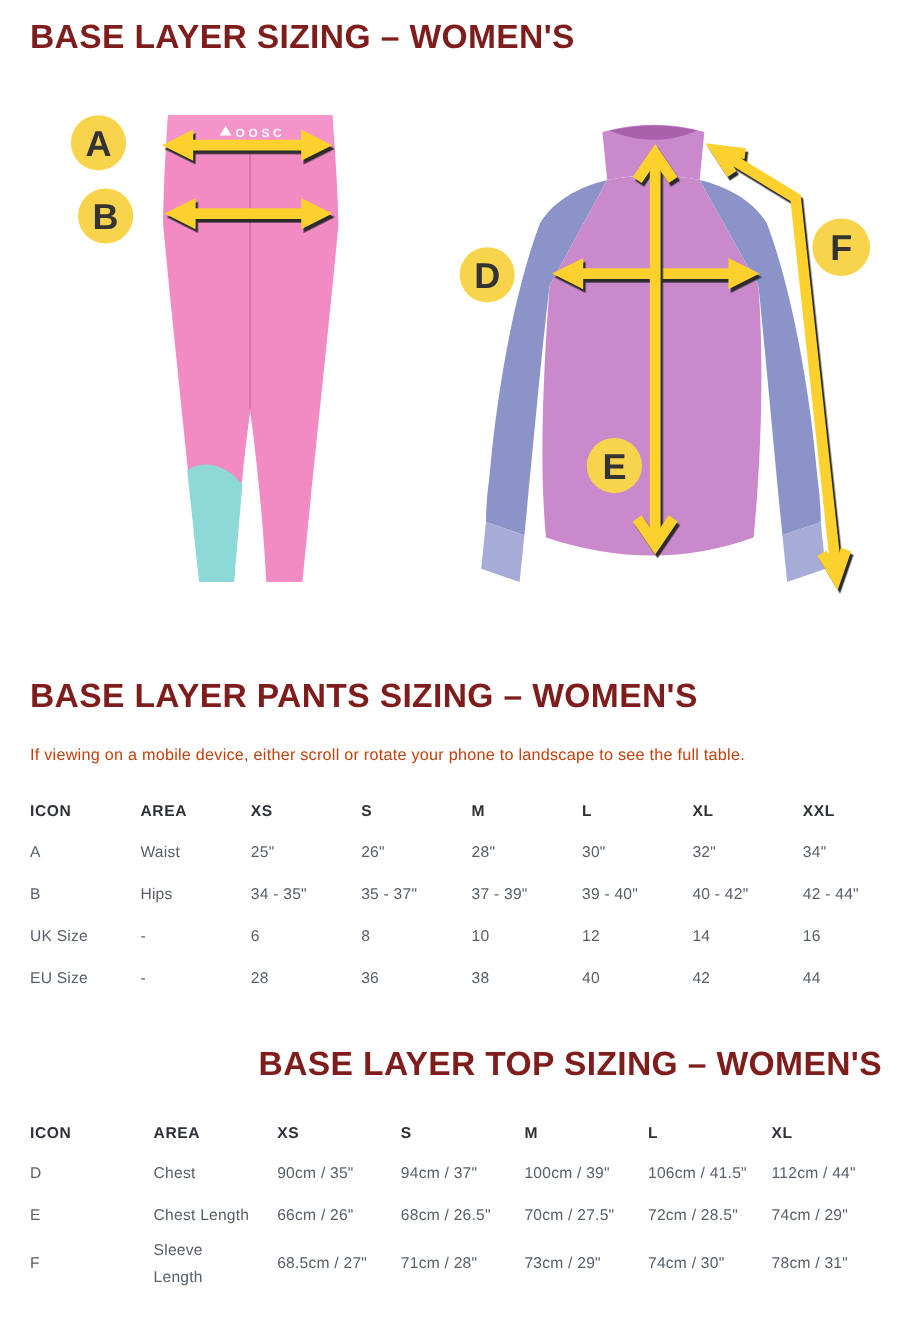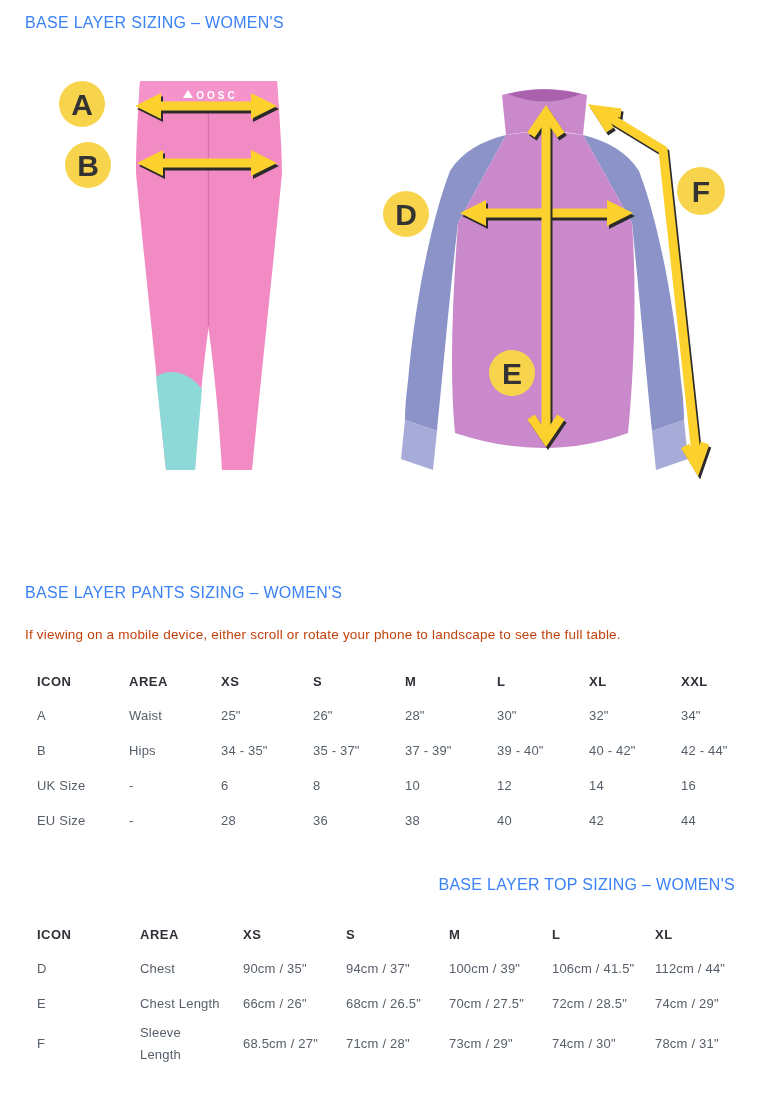--- a/index.html
+++ b/index.html
@@ -1,46 +1,46 @@
 <!DOCTYPE html>
 <html><head>
 <meta charset="utf-8">
 <style>
   * { box-sizing: border-box; }
   html, body { margin: 0; padding: 0; background: #ffffff; }
   body { font-family: "Liberation Sans", "DejaVu Sans", sans-serif; }
   .page { width: 760px; height: 1098px; padding: 0 25px; overflow: hidden; background: #fff; }
 
   .section-heading {
-    font-size: 16px; font-weight: 400; color: #3b82f6;
+    font-size: 28px; font-weight: 700; color: #7f1d1d;
     letter-spacing: 0.3px; line-height: 1.25; margin: 0;
   }
   .h1 { padding-top: 13px; }
-  .h2 { margin-top: 72px; }
+  .h2 { margin-top: 36px; }
   .h3 { margin-top: 36px; text-align: right; }
 
   .mobile-note { margin-top: 24px; font-size: 13.5px; color: #c2410c; letter-spacing: 0.2px; }
 
   .figure { position: relative; height: 450px; margin-top: 28px; }
   .leggings-svg { position: absolute; left: 25px; top: 17px; }
   .top-svg { position: absolute; left: 350px; top: 20px; }
 
   .arr { filter: drop-shadow(2px 3px 0 #2b2b2b); }
   .badge-letter {
     font-family: "Liberation Sans", sans-serif; font-size: 30px; font-weight: 600;
     fill: #333333; text-anchor: middle;
   }
   .brand-text {
     font-family: "Liberation Sans", sans-serif; font-size: 10px; letter-spacing: 3px;
     fill: #ffffff; text-anchor: middle; font-weight: 700;
   }
 
   table.size-table {
     border-collapse: collapse; table-layout: fixed; width: 712px;
-    margin-left: 12px; font-size: 13px; margin-top: 22px;
+    font-size: 13px; margin-top: 22px;
   }
   table.size-table th {
     text-align: left; font-weight: 700; color: #2e3238; font-size: 13px;
     letter-spacing: 0.5px; height: 35px; vertical-align: middle; padding: 0 20px 0 0;
   }
   table.size-table td {
     color: #565f69; height: 35px; vertical-align: middle; padding: 0 20px 0 0;
     line-height: 1.7; letter-spacing: 0.2px;
   }
   .pants-table col.c { width: 92px; }

